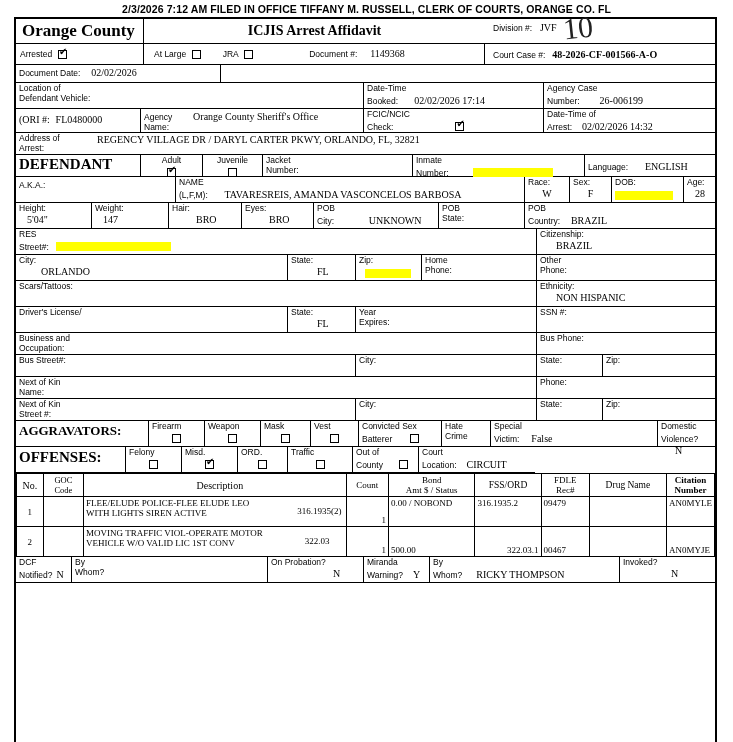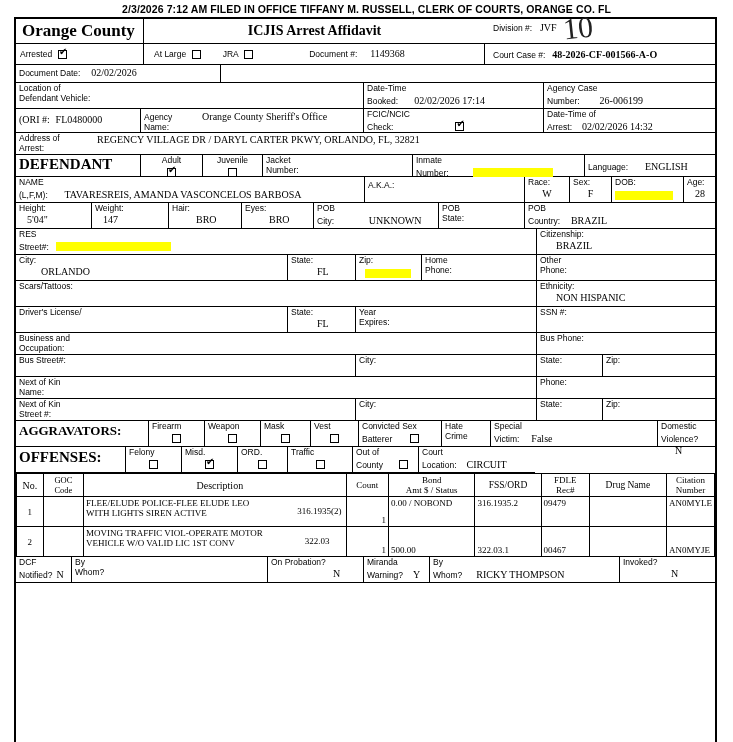--- a/index.html
+++ b/index.html
@@ -151,21 +151,21 @@
       </div>
     </div>
 
     <div class="row">
       <div class="cell" style="width:125px;height:24px;padding-top:4px;">
         <span class="val">(ORI #:</span>
         <span class="val" style="margin-left:3px;">FL0480000</span>
       </div>
       <div class="cell" style="width:223px;height:24px;">
         <span class="lbl">Agency</span>
-        <span class="val" style="margin-left:27px;">Orange County Sheriff's Office</span>
+        <span class="val" style="margin-left:18px;">Orange County Sheriff's Office</span>
         <div class="lbl">Name:</div>
       </div>
       <div class="cell" style="width:180px;height:24px;">
         <div class="lbl">FCIC/NCIC</div>
         <div><span class="lbl">Check:</span><span class="ck checked" style="margin-left:62px;"></span></div>
       </div>
       <div class="cell nr" style="flex:1;height:24px;">
         <div class="lbl">Date-Time of</div>
         <div><span class="lbl">Arrest:</span><span class="val" style="margin-left:10px;">02/02/2026  14:32</span></div>
       </div>
@@ -204,27 +204,27 @@
         <div><span class="lbl">Number:</span>
         <span class="redact" style="width:80px;margin-left:22px;"></span></div>
       </div>
       <div class="cell nr" style="flex:1;height:22px;padding-top:5px;">
         <span class="lbl">Language:</span>
         <span class="val" style="margin-left:14px;">ENGLISH</span>
       </div>
     </div>
 
     <div class="row">
+      <div class="cell" style="width:160px;height:26px;">
+        <span class="lbl">A.K.A.:</span>
+      </div>
       <div class="cell" style="width:349px;height:26px;">
         <div class="lbl">NAME</div>
         <div><span class="lbl">(L,F,M):</span>
         <span class="val" style="margin-left:14px;">TAVARESREIS, AMANDA VASCONCELOS BARBOSA</span></div>
-      </div>
-      <div class="cell" style="width:160px;height:26px;">
-        <span class="lbl">A.K.A.:</span>
       </div>
       <div class="cell" style="width:45px;height:26px;">
         <div class="lbl">Race:</div>
         <div class="val c">W</div>
       </div>
       <div class="cell" style="width:42px;height:26px;">
         <div class="lbl">Sex:</div>
         <div class="val c">F</div>
       </div>
       <div class="cell" style="width:72px;height:26px;">
@@ -464,21 +464,21 @@
         <th style="width:83px;font-size:9px;">
           <div>Bond</div>
           <div>Amt $ / Status</div>
         </th>
         <th style="width:62px;font-size:9.5px;">FSS/ORD</th>
         <th style="width:44px;font-size:9px;">
           <div>FDLE</div>
           <div>Rec#</div>
         </th>
         <th style="width:74px;font-size:9.5px;">Drug Name</th>
-        <th style="font-size:9px;">
+        <th style="font-size:9px;font-weight:bold;">
           <div>Citation</div>
           <div>Number</div>
         </th>
       </tr>
       <tr style="height:30px;">
         <td class="c" style="vertical-align:middle;">1</td>
         <td></td>
         <td style="position:relative;">
           <div>FLEE/ELUDE POLICE-FLEE ELUDE LEO</div>
           <div>WITH LIGHTS SIREN ACTIVE</div>
@@ -494,21 +494,21 @@
       <tr style="height:30px;">
         <td class="c" style="vertical-align:middle;">2</td>
         <td></td>
         <td style="position:relative;">
           <div>MOVING TRAFFIC VIOL-OPERATE MOTOR</div>
           <div>VEHICLE W/O VALID LIC 1ST CONV</div>
           <div style="position:absolute;right:16px;top:9px;">322.03</div>
         </td>
         <td style="text-align:right;vertical-align:bottom;">1</td>
         <td style="vertical-align:bottom;">500.00</td>
-        <td style="vertical-align:bottom;">322.03.1</td>
+        <td style="vertical-align:bottom;text-align:right;">322.03.1</td>
         <td style="vertical-align:bottom;">00467</td>
         <td></td>
         <td style="vertical-align:bottom;">AN0MYJE</td>
       </tr>
     </tbody>
       </table>
 
     <div class="row" style="border-top:0;">
       <div class="cell" style="width:56px;height:26px;">
         <div class="lbl">DCF</div>

